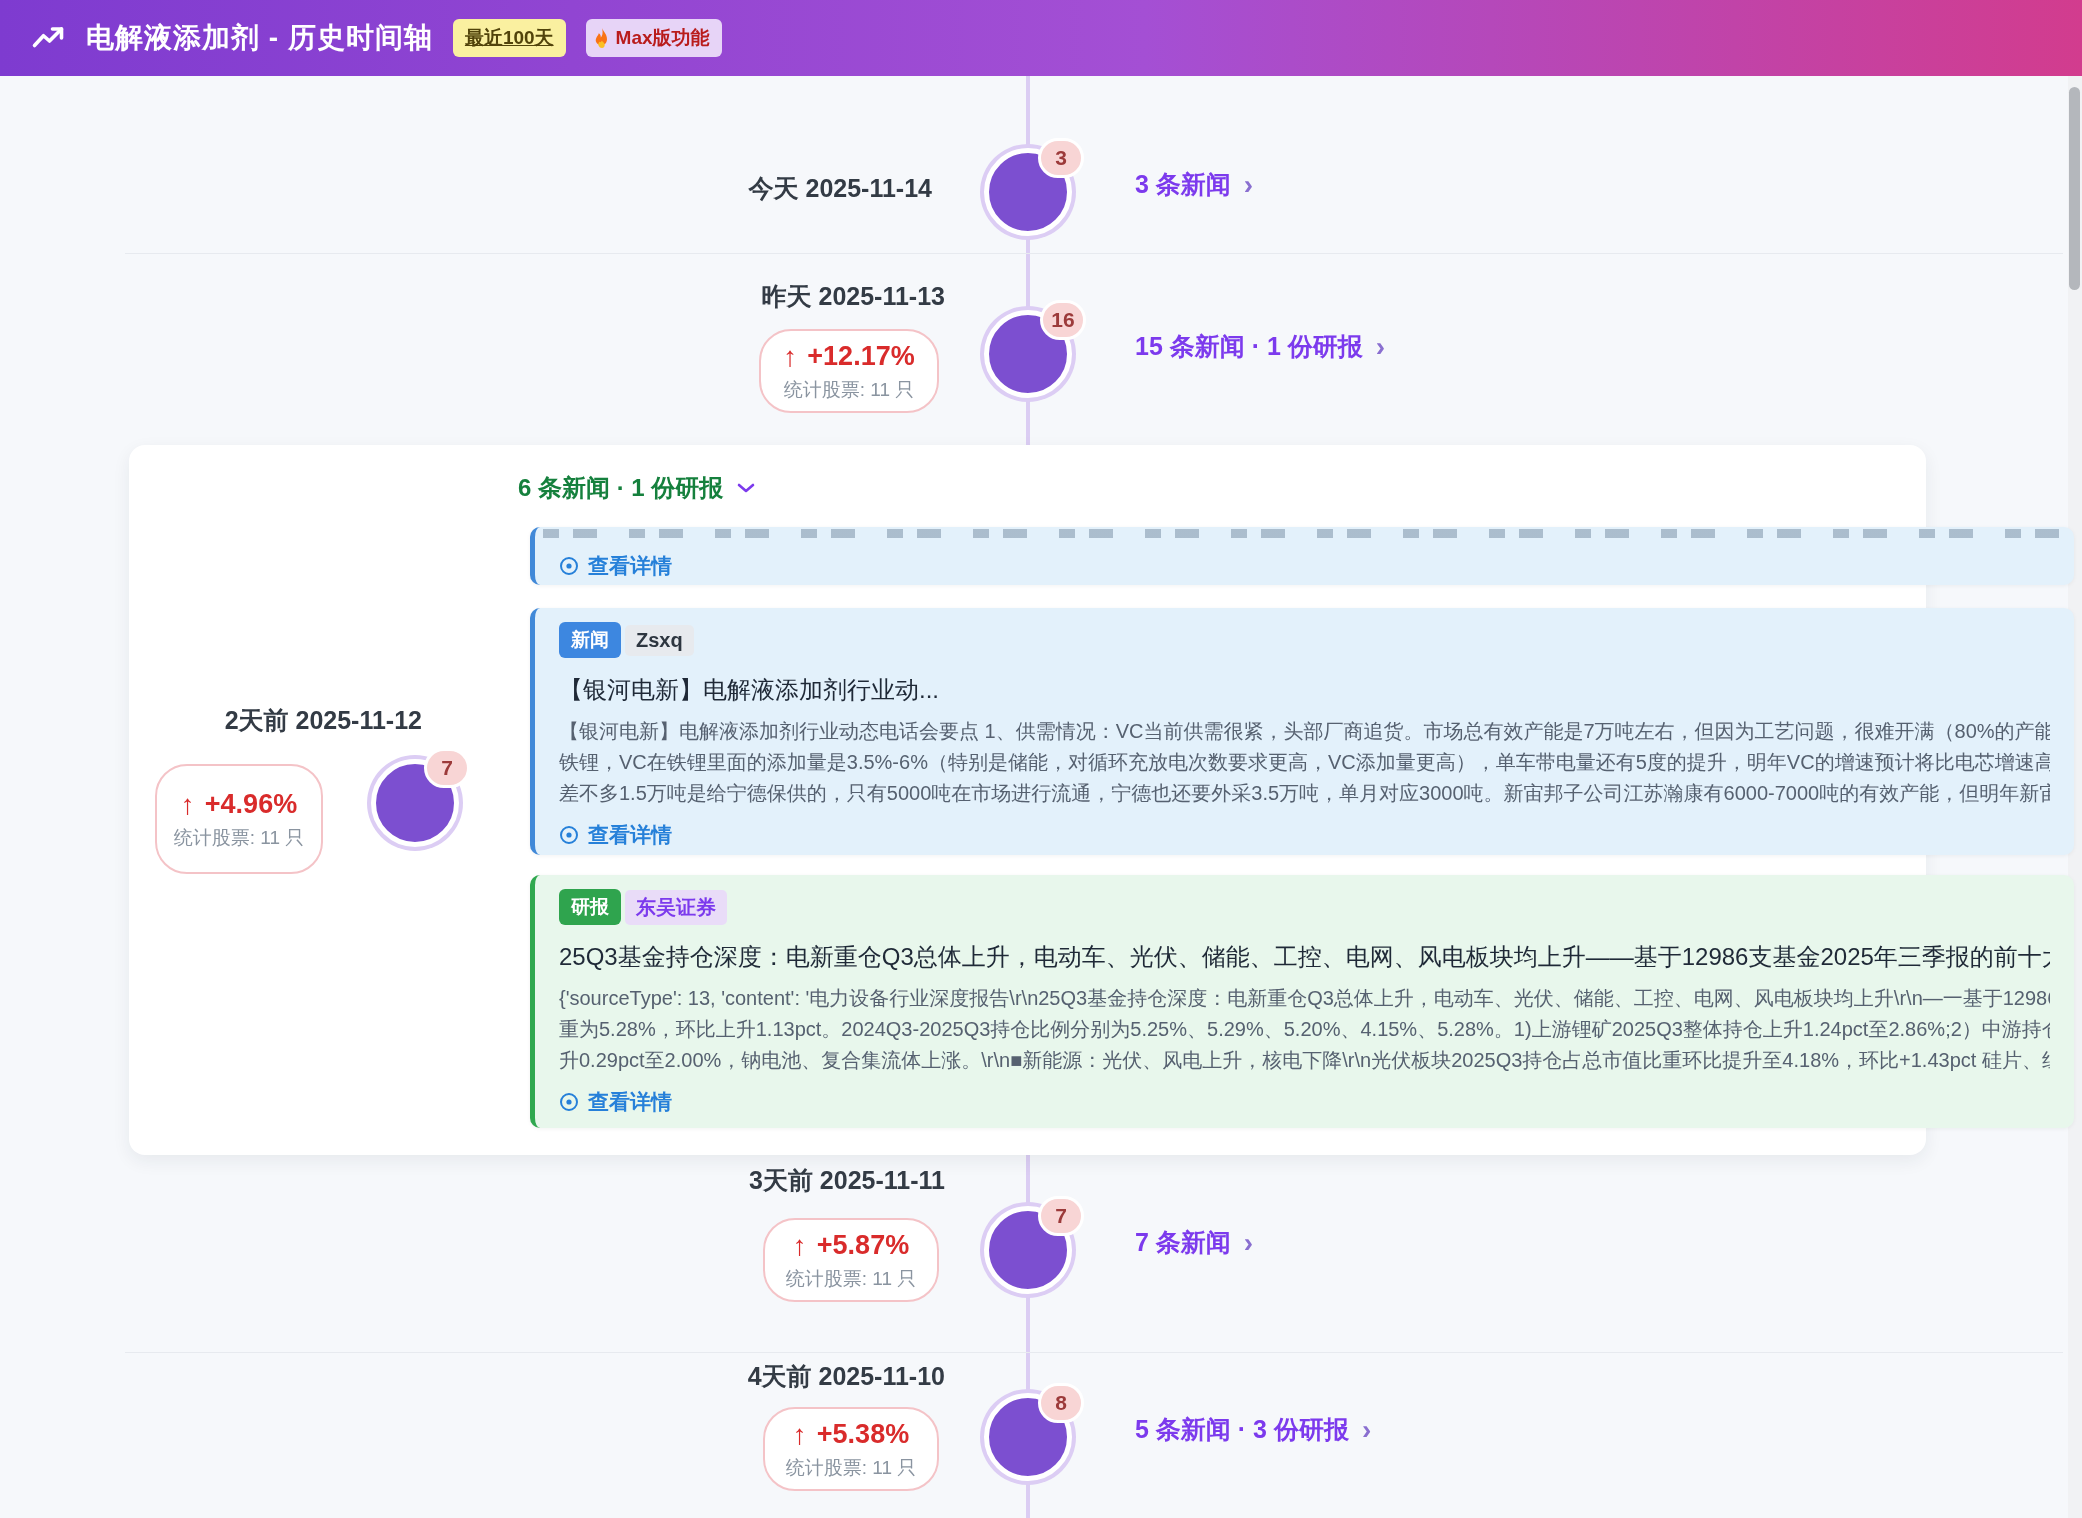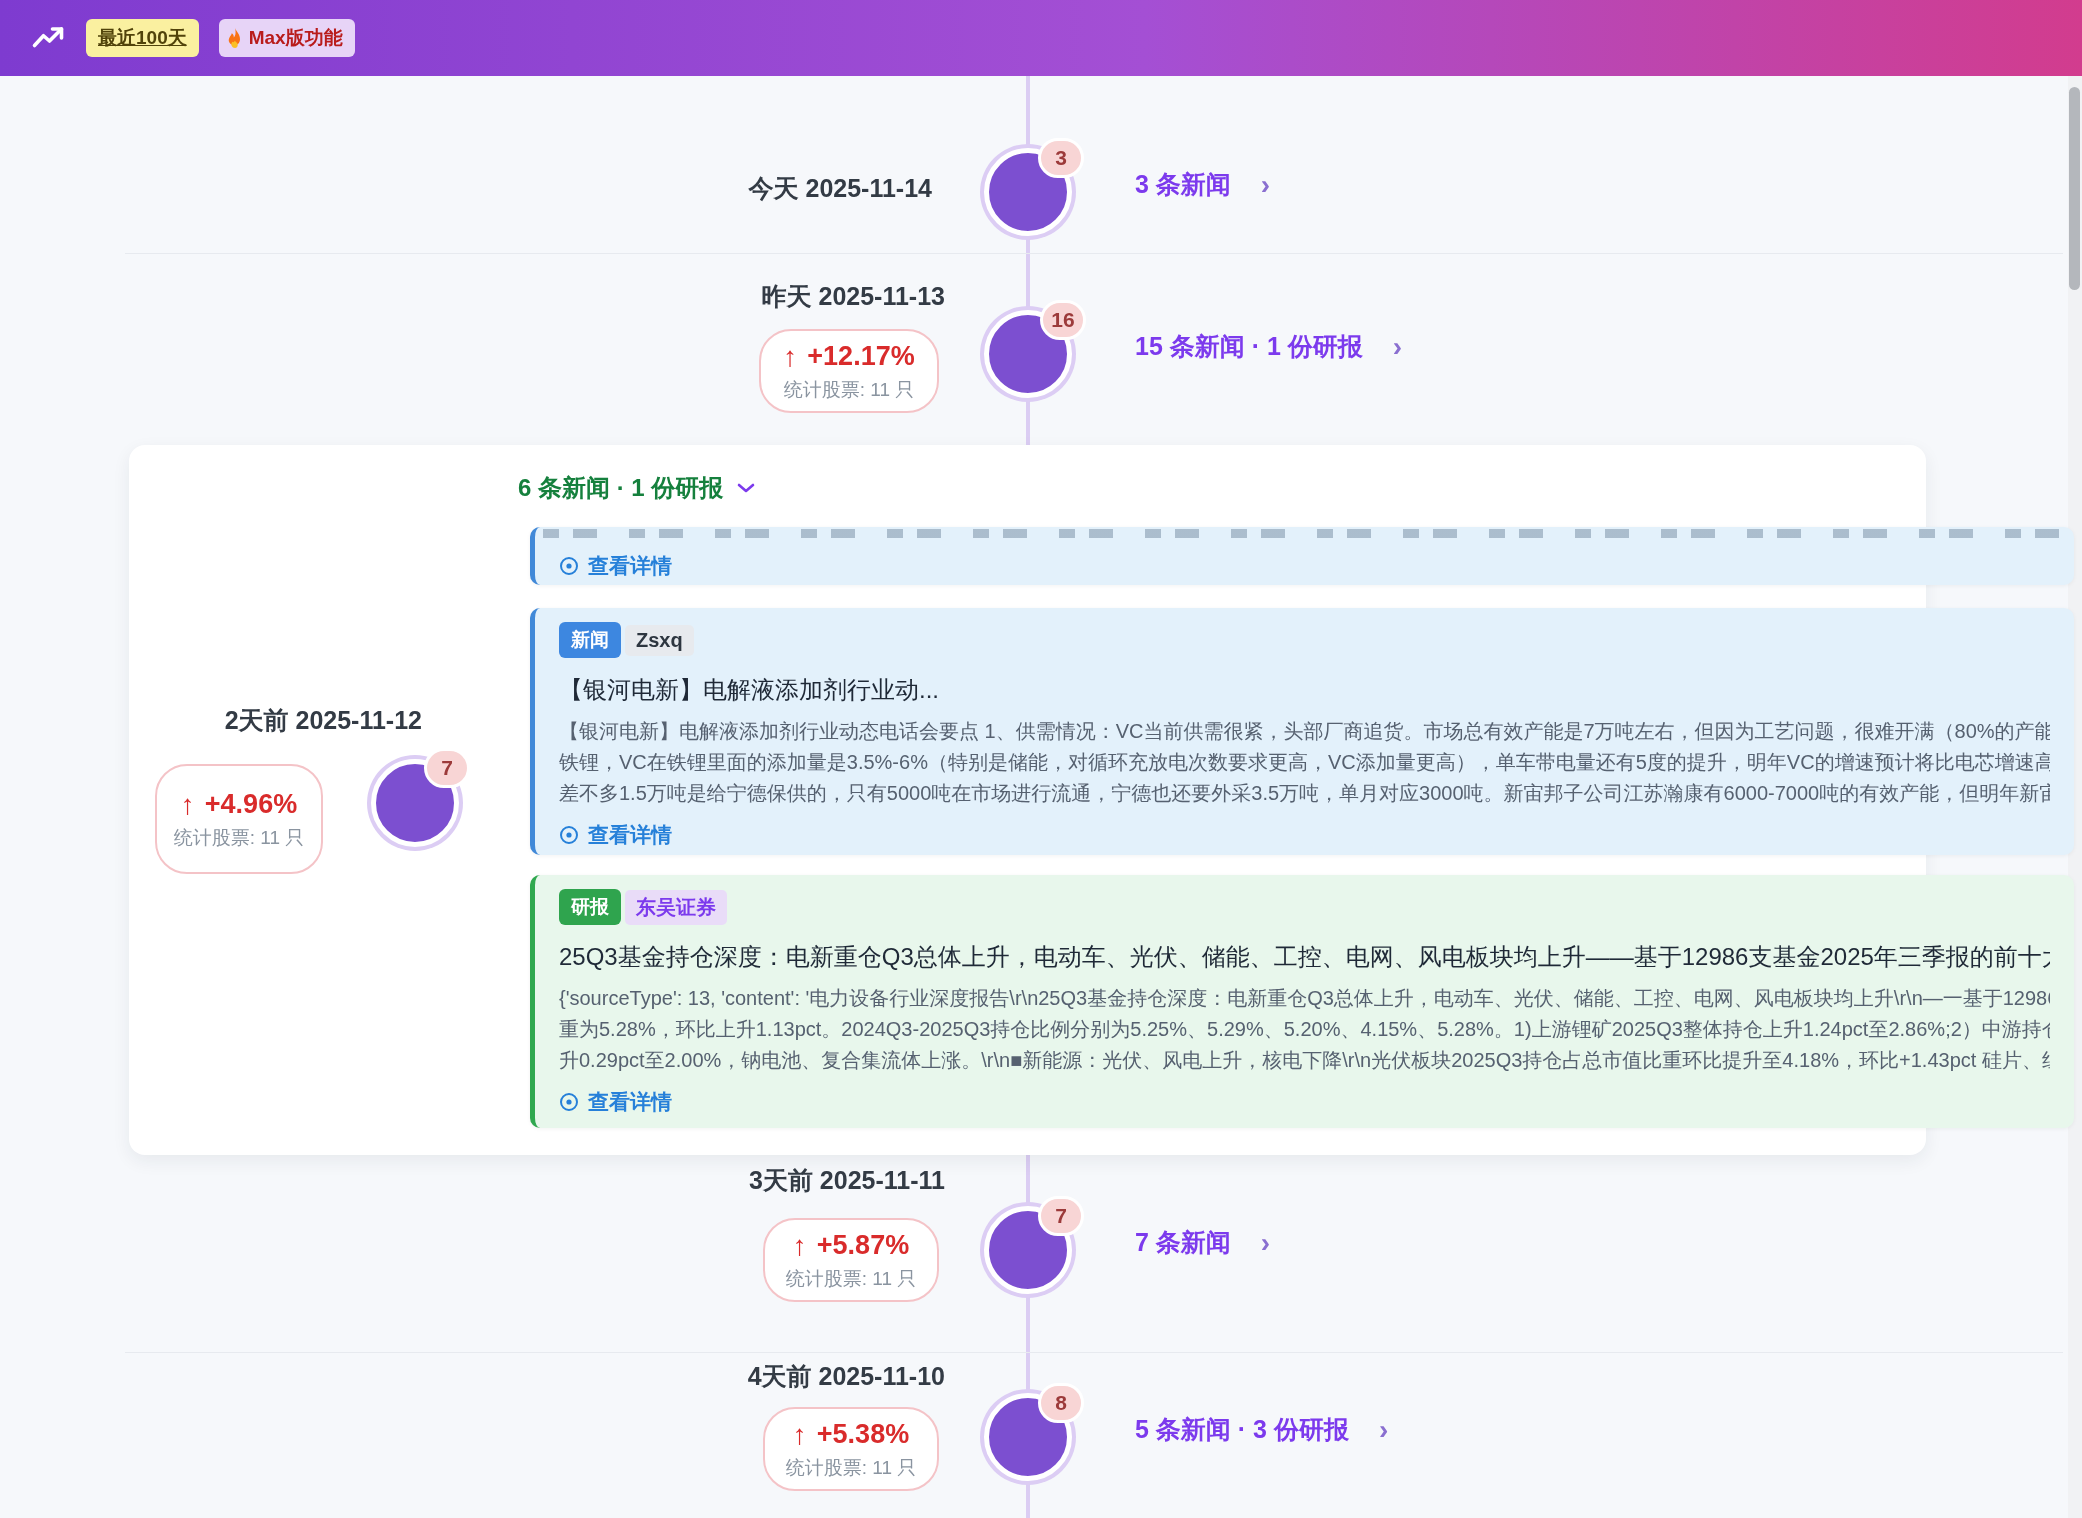--- a/index.html
+++ b/index.html
@@ -21,21 +21,21 @@
 
   .date-label{position:absolute;width:320px;text-align:right;
               font-size:25px;font-weight:bold;color:#333b45;white-space:nowrap;}
 
   .node{position:absolute;width:78px;height:78px;border-radius:50%;background:#7c4fd0;
         border:5px solid #fff;box-shadow:0 0 0 4px #dccdf4;box-sizing:content-box;}
   .count-badge{position:absolute;min-width:26px;height:34px;padding:0 7px;border-radius:20px;
         background:#f8d5d5;border:3px solid #fff;color:#9c3a3a;font-weight:bold;font-size:21px;
         display:flex;align-items:center;justify-content:center;z-index:4;}
 
-  .tl-link{position:absolute;display:flex;align-items:center;gap:30px;cursor:pointer;}
+  .tl-link{position:absolute;display:flex;align-items:center;gap:13px;cursor:pointer;}
   .tl-link .lbl{color:#7c3aed;font-weight:bold;font-size:25px;white-space:nowrap;}
   .tl-link .chev{color:#8a6fd0;font-size:28px;font-weight:bold;line-height:1;}
 
   .chip{position:absolute;background:#fff;border:2px solid #f4c3c7;border-radius:32px;
         display:flex;flex-direction:column;align-items:center;justify-content:center;gap:5px;
         box-sizing:border-box;}
   .chip-change{color:#d92b2b;font-weight:bold;font-size:27px;display:flex;align-items:center;gap:10px;white-space:nowrap;}
   .chip-change .arr{font-size:28px;}
   .chip-stocks{color:#8a94a0;font-size:19px;text-align:center;line-height:24px;max-width:140px;}
 
@@ -81,20 +81,21 @@
 
 <div id="app">
 
   <div class="header">
     <span>
       <svg width="36" height="36" viewBox="0 0 24 24" fill="none" stroke="#ffffff" stroke-width="2.4" stroke-linecap="round" stroke-linejoin="round">
         <polyline points="3,17 9,10.5 13,14 21,6"></polyline>
         <polyline points="15,6 21,6 21,12"></polyline>
       </svg>
     </span>
+    <span class="header-title">电解液添加剂 - 历史时间轴</span>
     <span class="hbadge range">最近100天</span>
     <span class="hbadge max">
       <span>
         <svg width="16" height="20" viewBox="0 0 12 16">
           <path d="M6 0C7 3 10 4.5 10 9a4.6 4.6 0 0 1-9 1.4C1 7 3 6.4 3.4 4.2 4.6 5 5.2 6 5 7.6 6.6 6.4 6.8 2.6 6 0z" fill="#f97316"></path>
           <path d="M6 16a3 3 0 0 1-2.2-5c.9.6 1.5.5 1.9-.8.9.8 2.5 1.9 2.5 3.2A2.6 2.6 0 0 1 6 16z" fill="#fbbf24"></path>
         </svg>
       </span>
       <span>Max版功能</span>
     </span>

